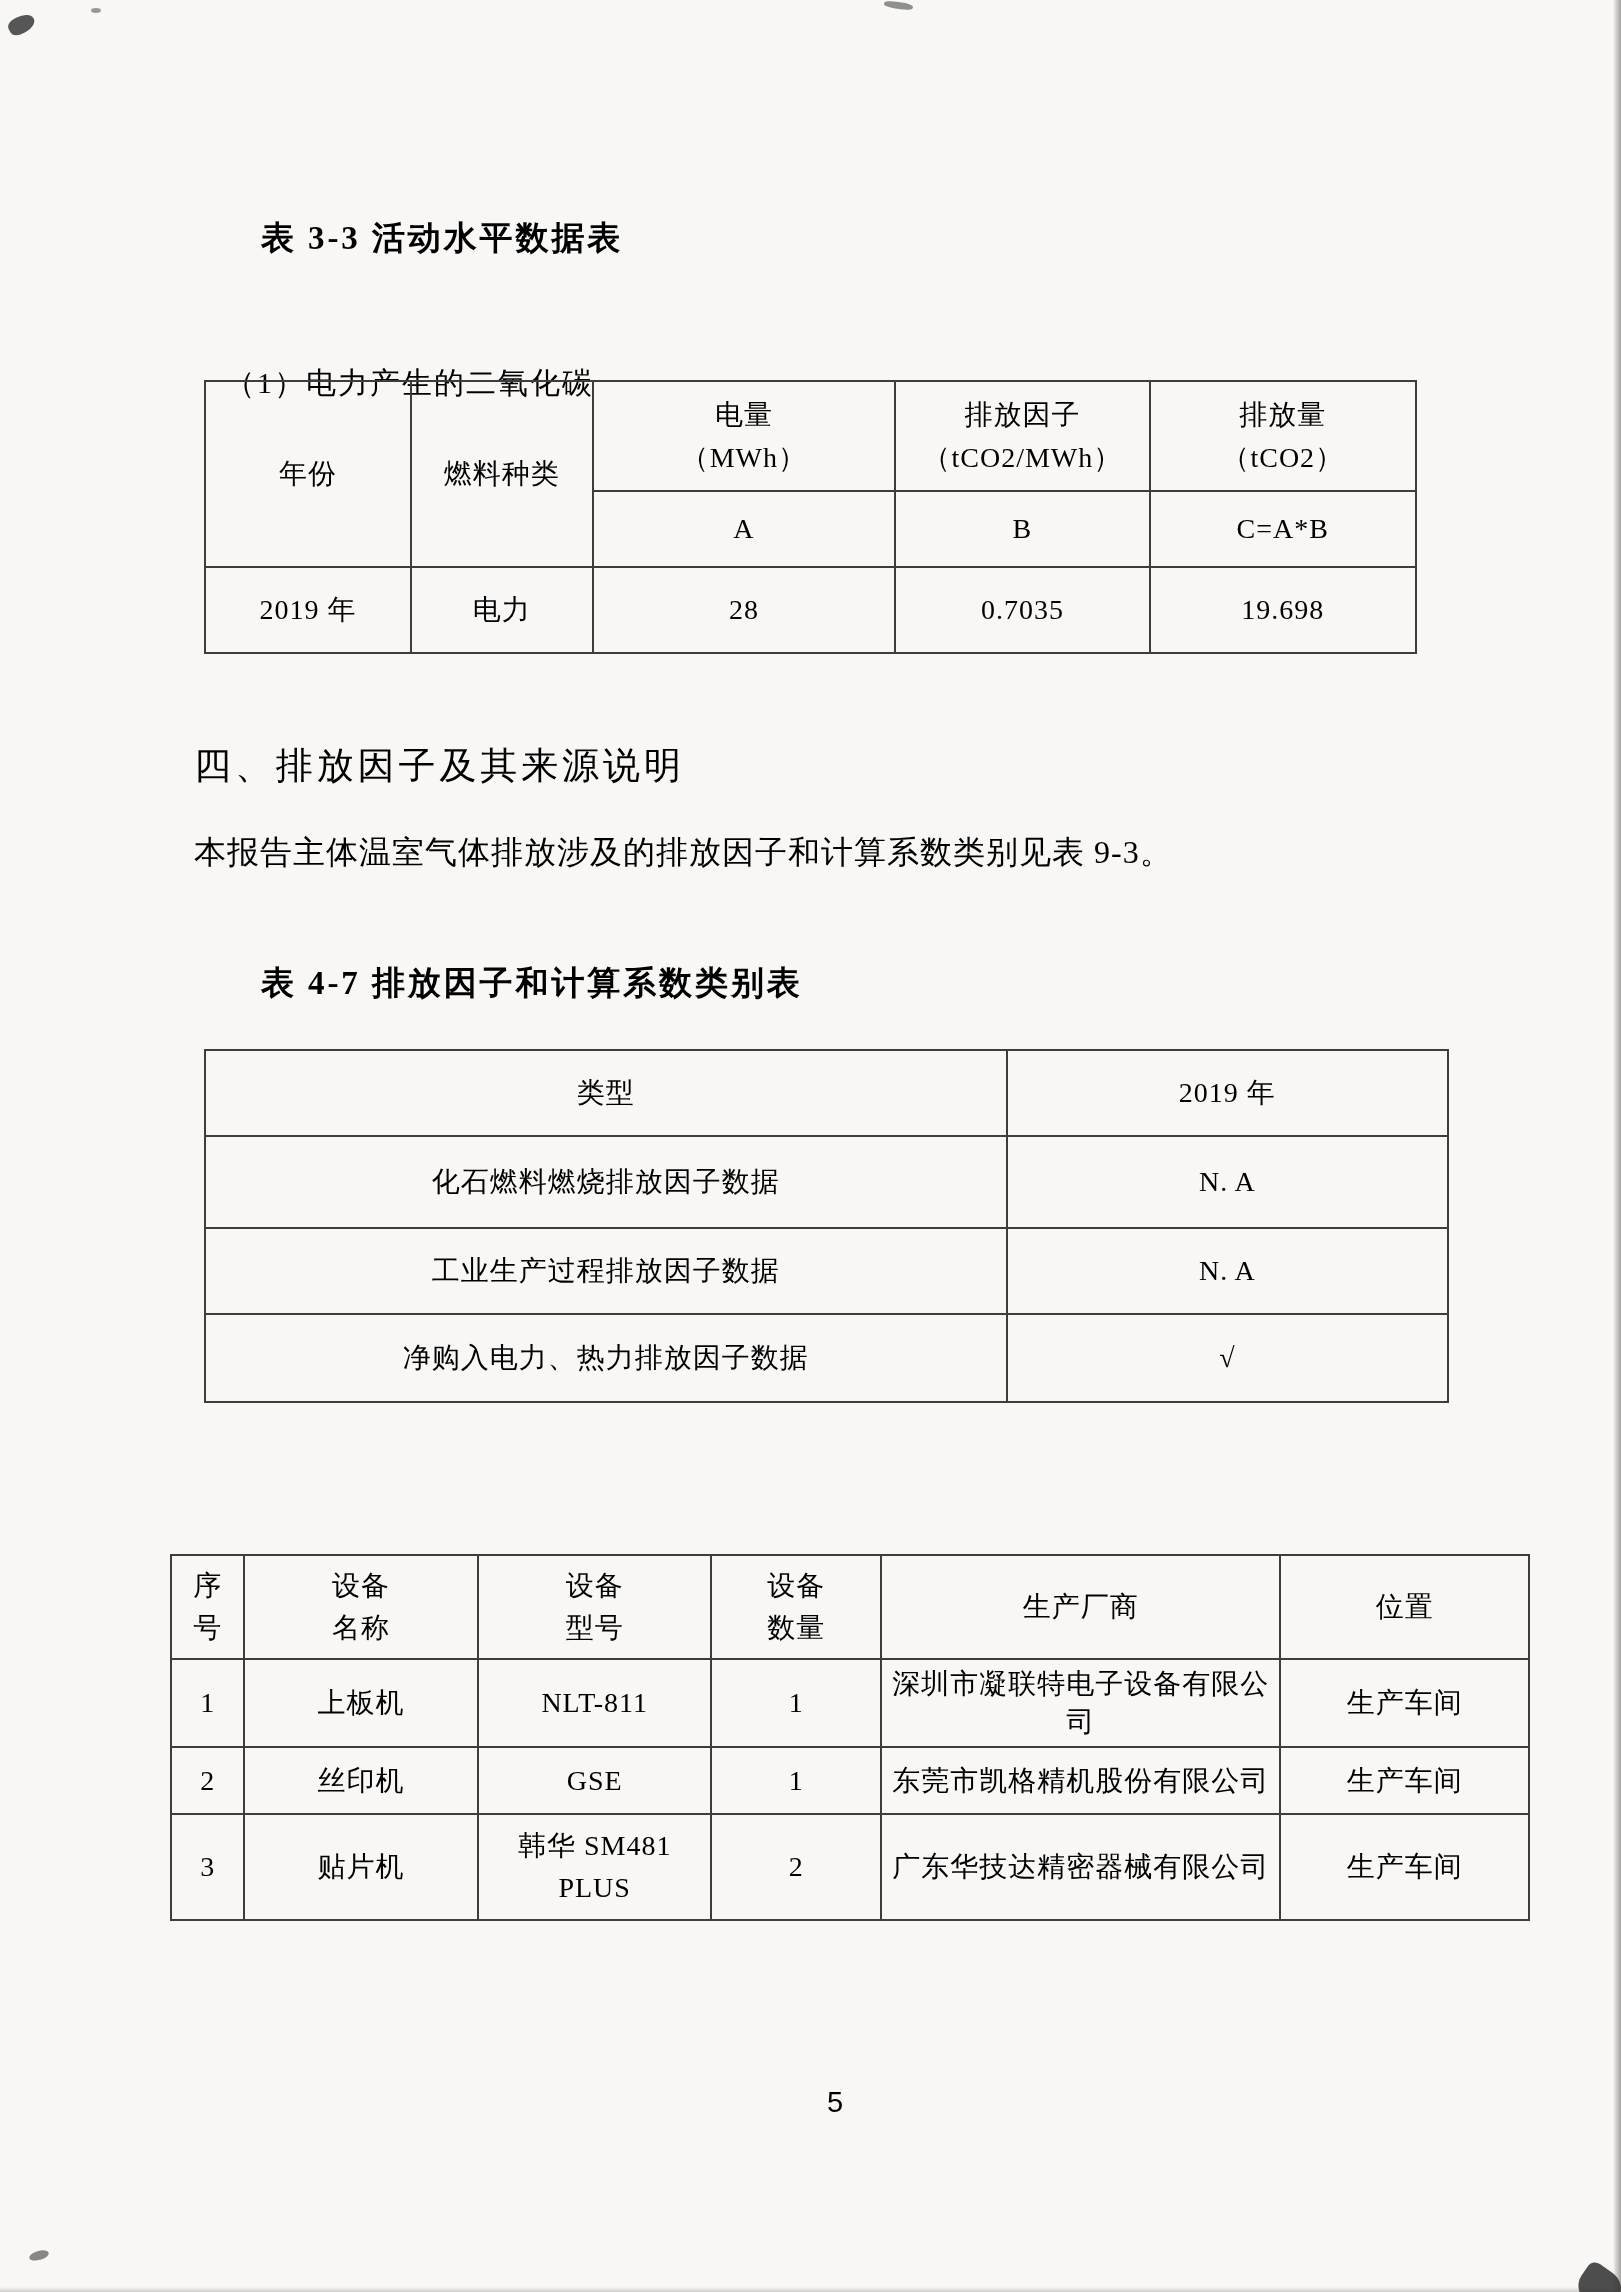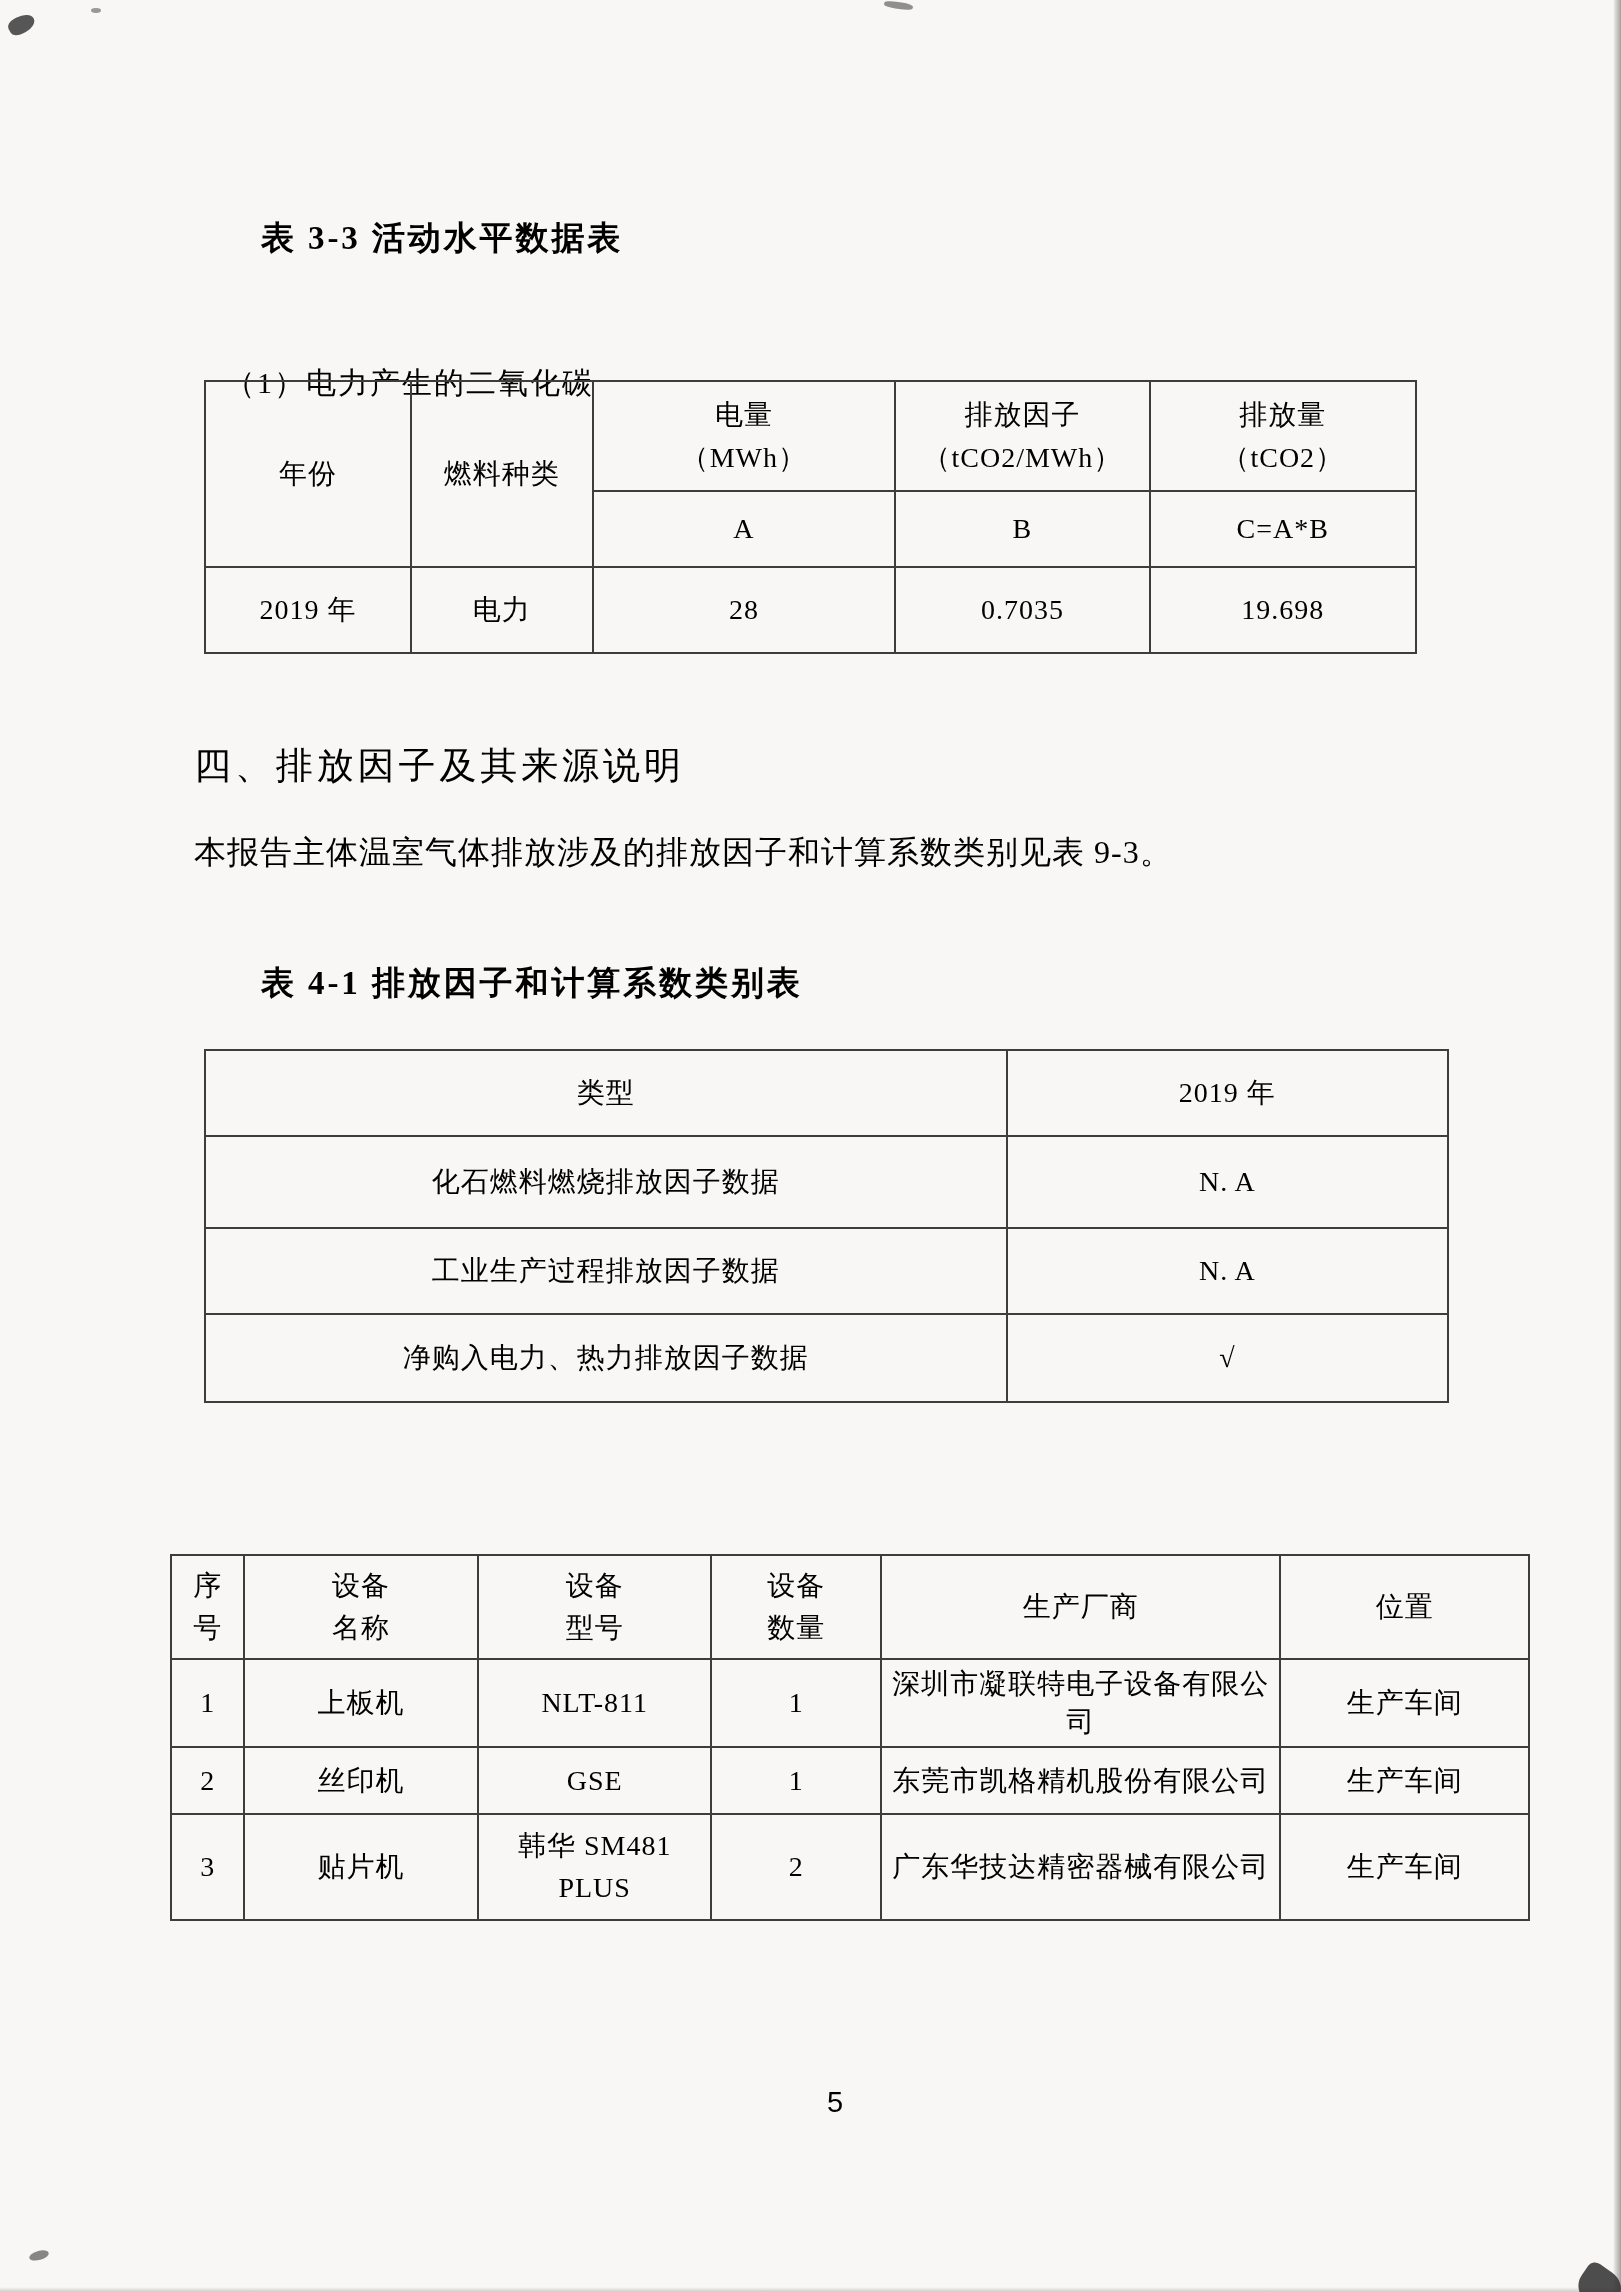--- a/index.html
+++ b/index.html
@@ -116,21 +116,21 @@
         <td>电力</td>
         <td>28</td>
         <td>0.7035</td>
         <td>19.698</td>
       </tr>
     </tbody>
   </table>
 
   <div class="block sec-heading pos-s4">四、排放因子及其来源说明</div>
   <div class="block body-text pos-par4">本报告主体温室气体排放涉及的排放因子和计算系数类别见表 9-3。</div>
-  <div class="block tbl-title pos-t41">表 4-1 排放因子和计算系数类别表</div>
+  <div class="block tbl-title pos-t41">表 4-7 排放因子和计算系数类别表</div>
 
   <table class="tbl t2">
     <colgroup>
       <col style="width:64.5%">
         <col style="width:35.5%">
     </colgroup>
     <tbody>
       <tr class="r1">
         <td>类型</td>
         <td>2019 年</td>

